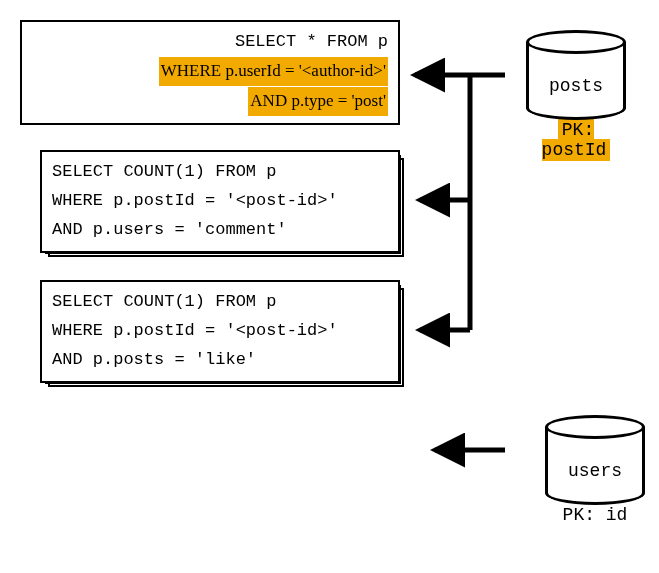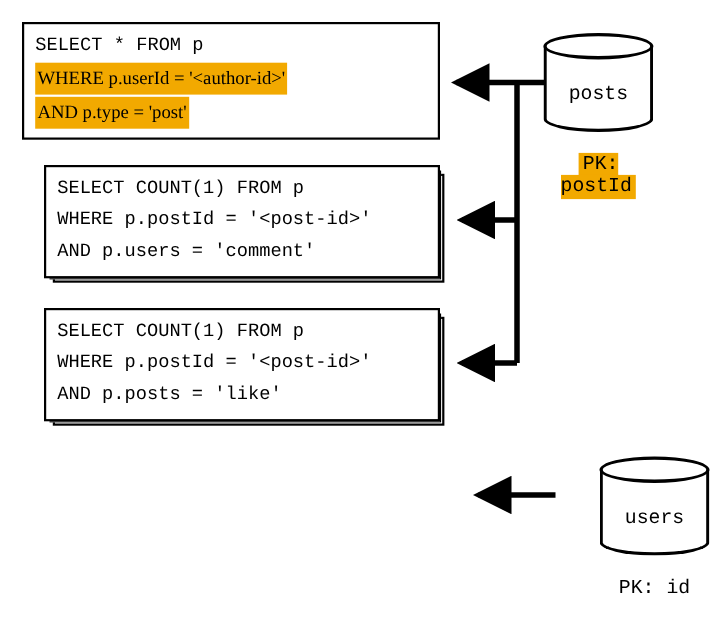--- a/index.html
+++ b/index.html
@@ -35,21 +35,21 @@
     z-index: -1;
   }
   .stack-shadow::before {
     transform: translate(6px, 6px);
     z-index: -2;
   }
   .stack-shadow::after {
     transform: translate(3px, 3px);
     z-index: -1;
   }
-  .q1 { left: 0; top: 0; width: 380px; }
+  .q1 { left: 0; top: 0; width: 380px; text-align: right; }
   .q2 { left: 20px; top: 130px; width: 360px; }
   .q3 { left: 20px; top: 260px; width: 360px; }
   .q4 { left: 0;  top: 395px; width: 400px; }
   .q1 .line2, .q1 .line3 {
     background: #f2a900;
     display: inline-block;
     padding: 0 2px;
     font-family: Liberation Serif, serif;
   }
   .cylinder {
@@ -88,28 +88,28 @@
   }
   .cyl-label {
     position: absolute;
     width: 100%;
     top: 46px;
     text-align: center;
     z-index: 3;
     font-size: 18px;
   }
   .pk-label {
-    margin-top: 20px;
+    margin-top: 0;
     font-size: 18px;
   }
   .pk-highlight {
     background: #f2a900;
     padding: 1px 4px;
   }
-  .db1 { left: 474px; top: 10px; }
+  .db1 { left: 506px; top: 10px; }
   .db2 { left: 490px; top: 395px; padding-left: 35px; }
   svg.arrows {
     position: absolute;
     left: 0; top: 0;
     width: 620px;
     height: 540px;
     pointer-events: none;
   }
 </style>
 </head>

